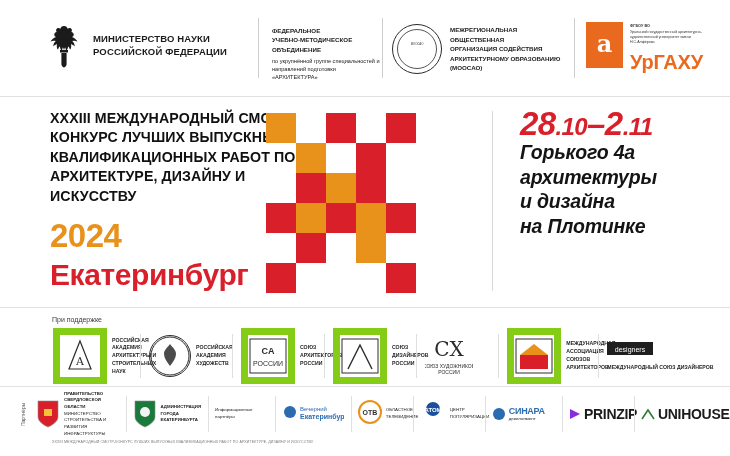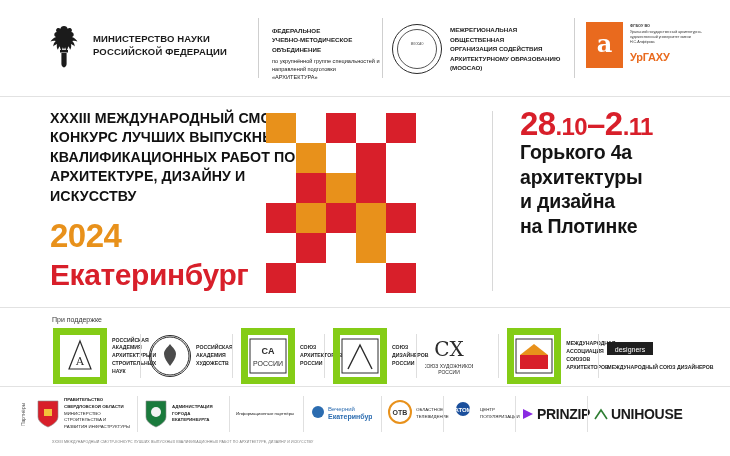--- a/index.html
+++ b/index.html
@@ -146,21 +146,21 @@
   .urgahu-right { padding-top: 2px; }
   .urgahu-small {
     font-size: 3.6px;
     line-height: 1.5;
     color: #333;
     width: 86px;
   }
   .urgahu-small b { font-size: 3.8px; }
   .urgahu-name {
     margin-top: 5px;
-    font-size: 11px;
+    font-size: 20px;
     font-weight: bold;
     color: #e96a1e;
     letter-spacing: -0.2px;
   }
 
   
   .top-rule {
     position: absolute;
     left: 0; top: 96px;
     width: 730px; height: 1px;
@@ -217,20 +217,21 @@
     position: absolute;
     left: 492px; top: 14px;
     width: 1px; height: 180px;
     background: #d8d8d8;
   }
 
   .right-block {
     position: absolute;
     left: 520px; top: 10px;
     width: 200px;
+    font-style: italic;
   }
   .dates {
     font-size: 33px;
     font-weight: bold;
     color: #d81f2a;
     line-height: 1;
     letter-spacing: -0.6px;
     white-space: nowrap;
   }
   .dates .small { font-size: 24px; }
@@ -610,20 +611,31 @@
     <div class="bcell" style="width:72px">
       <div>
         <svg width="26" height="24" viewBox="0 0 26 24">
           <circle cx="13" cy="9" r="7" fill="#1b4f9c"></circle>
           <text x="13" y="12" font-size="6" text-anchor="middle" fill="#fff" font-weight="bold" font-family="Liberation Sans, sans-serif">АТОМ</text>
         </svg>
       </div>
       <div class="btxt thin">ЦЕНТР ПОПУЛЯРИЗАЦИИ</div>
     </div>
 
+    <div class="bcell" style="width:86px">
+      <div style="display:flex;align-items:center;gap:3px">
+        <svg width="14" height="14" viewBox="0 0 14 14">
+          <circle cx="7" cy="7" r="6" fill="#2b6cb0"></circle>
+        </svg>
+        <div>
+          <div class="brand" style="color:#2b6cb0;font-size:9px">СИНАРА</div>
+          <div class="btxt thin">девелопмент</div>
+        </div>
+      </div>
+    </div>
 
     <div class="bcell" style="width:72px">
       <div style="display:flex;align-items:center;gap:3px">
         <svg width="12" height="12" viewBox="0 0 12 12">
           <polygon points="1,1 11,6 1,11" fill="#8a2be2"></polygon>
         </svg>
         <div class="brand">PRINZIP</div>
       </div>
     </div>
 

